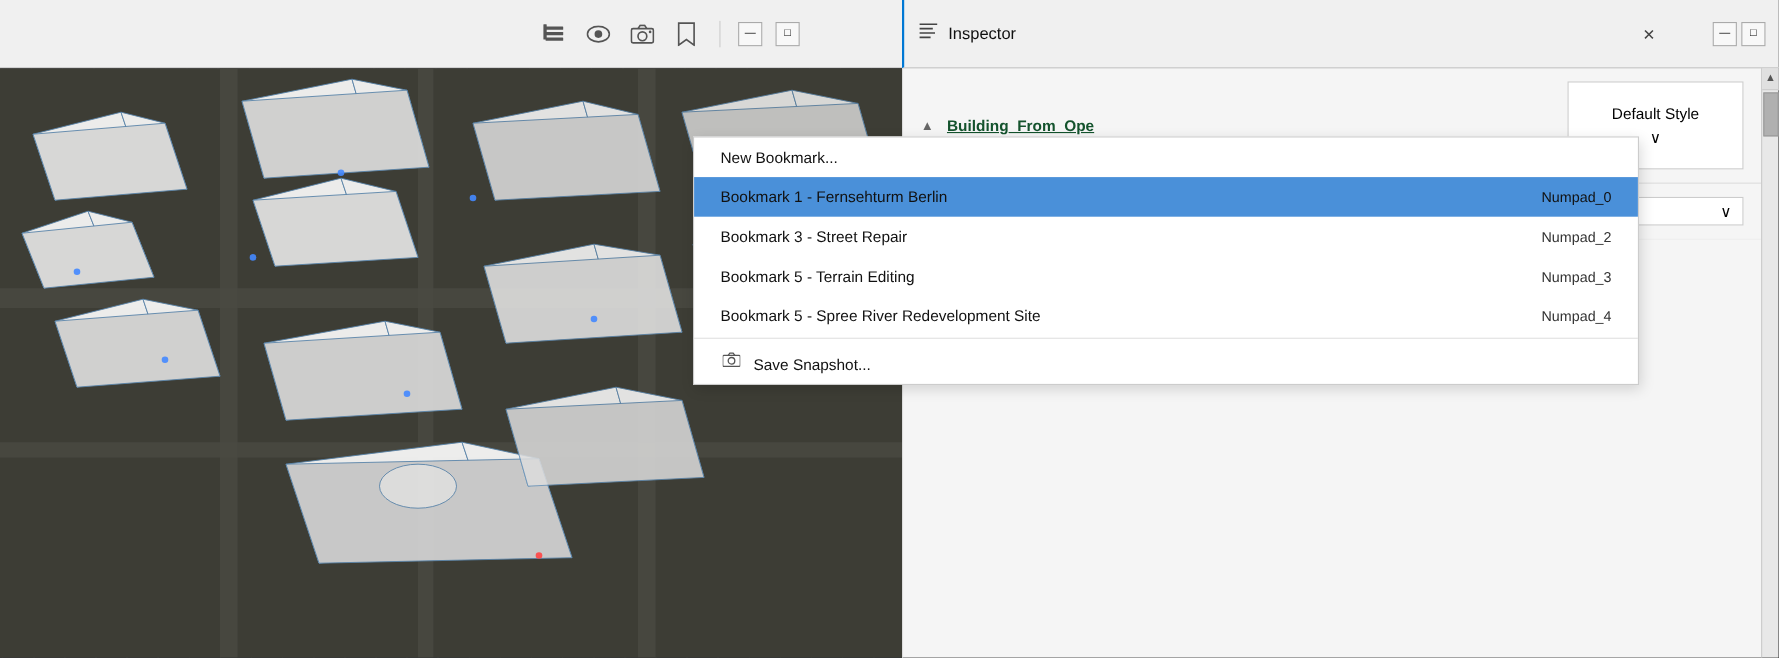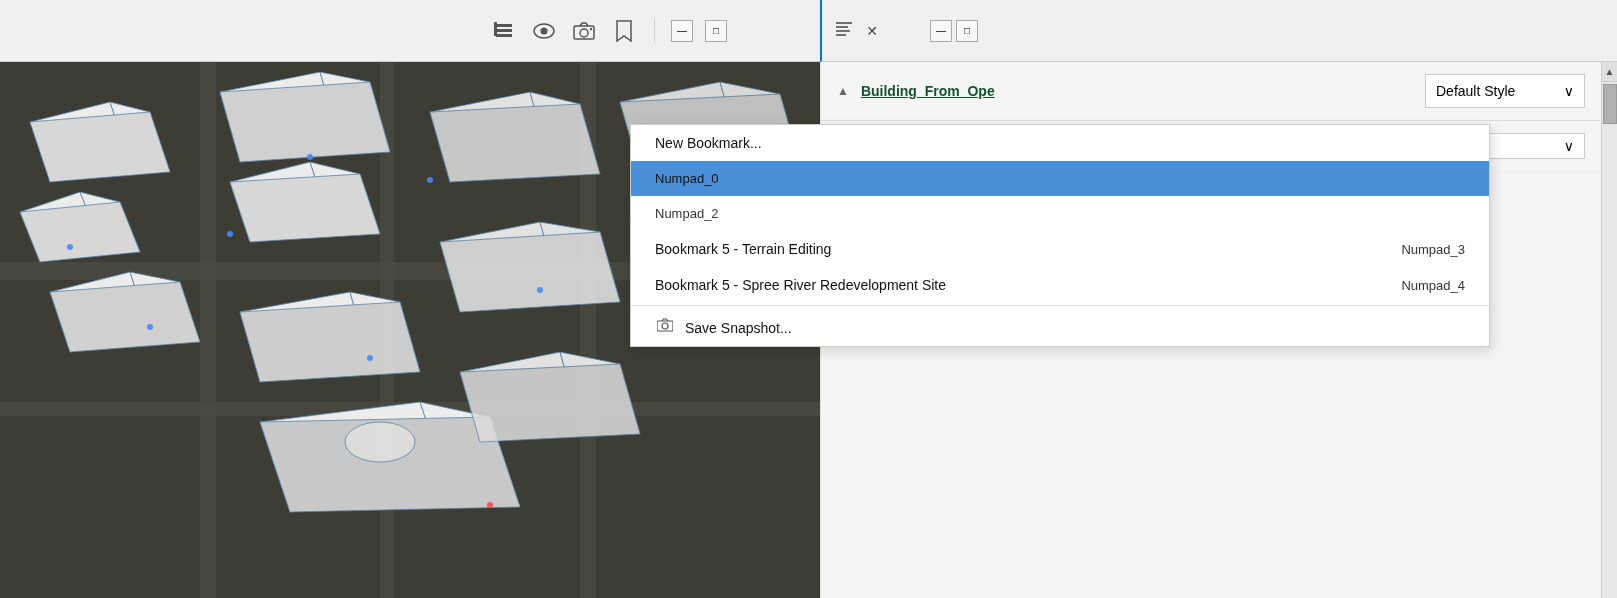--- a/index.html
+++ b/index.html
@@ -191,24 +191,25 @@
       text-decoration: underline;
     }
 
     .section-dropdown {
       margin-left: auto;
       display: flex;
       align-items: center;
       gap: 6px;
       background: white;
       border: 1px solid #ccc;
-      padding: 8px 10px;
+      padding: 20px 10px;
       cursor: pointer;
       min-width: 160px;
       justify-content: space-between;
+      flex-direction: column;
     }
 
     .inspector-row {
       padding: 12px 16px;
       display: flex;
       align-items: center;
       gap: 12px;
       border-bottom: 1px solid #eee;
     }
 
@@ -379,20 +380,21 @@
 
   <div class="inspector-tab-area">
     <div class="inspector-tab-icon">
       <svg width="20" height="18" viewBox="0 0 20 18" fill="none">
         <line x1="2" y1="3" x2="18" y2="3" stroke="#444" stroke-width="1.5"></line>
         <line x1="2" y1="7" x2="14" y2="7" stroke="#444" stroke-width="1.5"></line>
         <line x1="2" y1="11" x2="16" y2="11" stroke="#444" stroke-width="1.5"></line>
         <line x1="2" y1="15" x2="12" y2="15" stroke="#444" stroke-width="1.5"></line>
       </svg>
     </div>
+    <span class="inspector-tab-label">Inspector</span>
     <div class="inspector-close-btn">
       <span>✕</span>
     </div>
     <div style="margin-left:40px; display:flex; gap:4px;">
       <div class="inspector-minimize-btn">
         <span>—</span>
       </div>
       <div class="inspector-maximize-btn">
         <span>□</span>
       </div>
@@ -514,25 +516,27 @@
   </div>
 
   <div class="dropdown-menu">
 
     <div class="dropdown-item">
       <span class="dropdown-item-label">New Bookmark...</span>
       <span class="dropdown-item-shortcut"></span>
     </div>
 
     <div class="dropdown-item selected">
+      <span class="dropdown-item-label">Bookmark 1 - Fernsehturm Berlin</span>
       <span class="dropdown-item-shortcut">Numpad_0</span>
     </div>
 
 
     <div class="dropdown-item">
+      <span class="dropdown-item-label">Bookmark 3 - Street Repair</span>
       <span class="dropdown-item-shortcut">Numpad_2</span>
     </div>
 
     <div class="dropdown-item">
       <span class="dropdown-item-label">Bookmark 5 - Terrain Editing</span>
       <span class="dropdown-item-shortcut">Numpad_3</span>
     </div>
 
     <div class="dropdown-item">
       <span class="dropdown-item-label">Bookmark 5 - Spree River Redevelopment Site</span>

